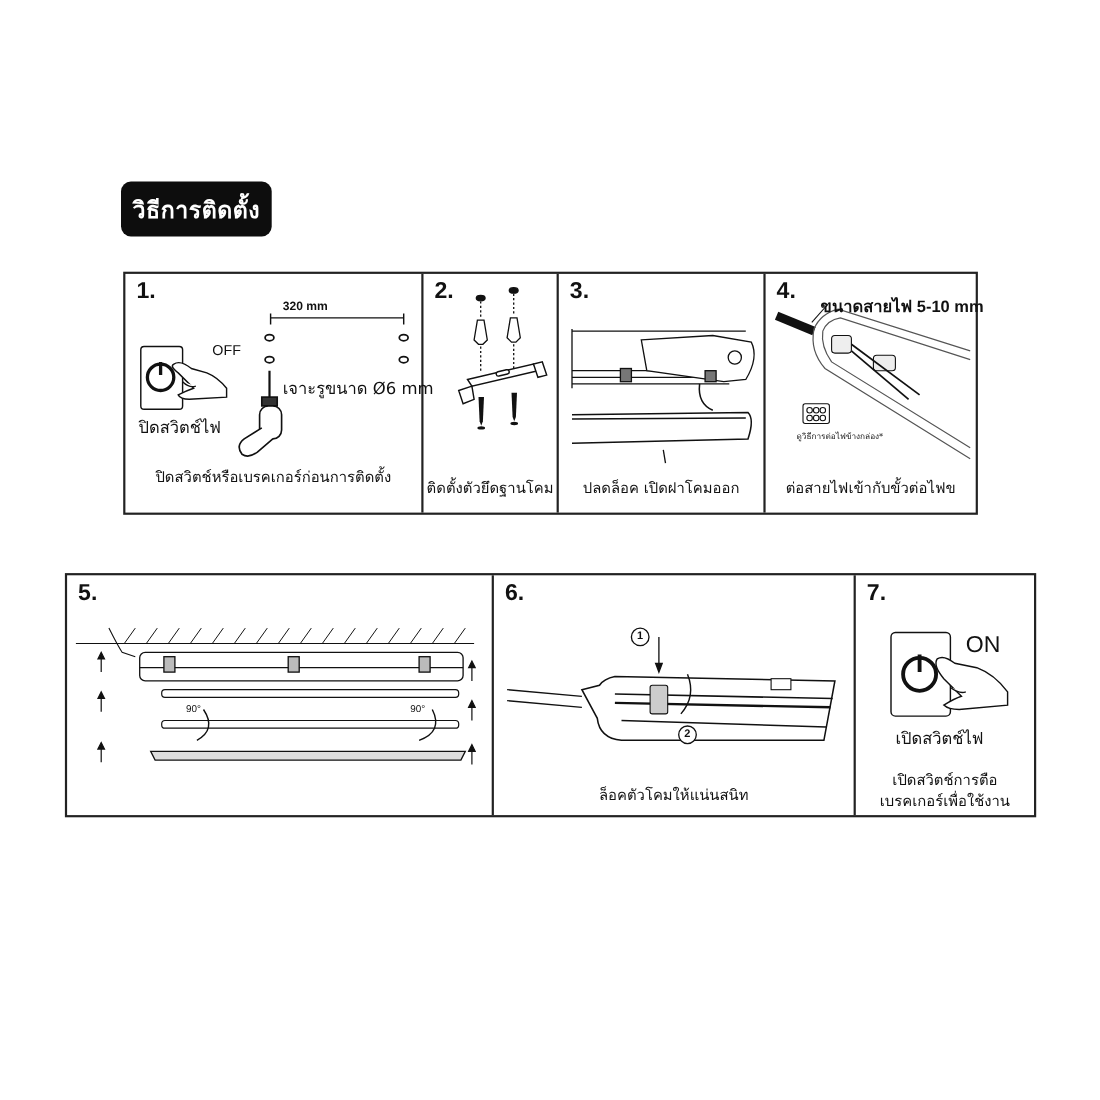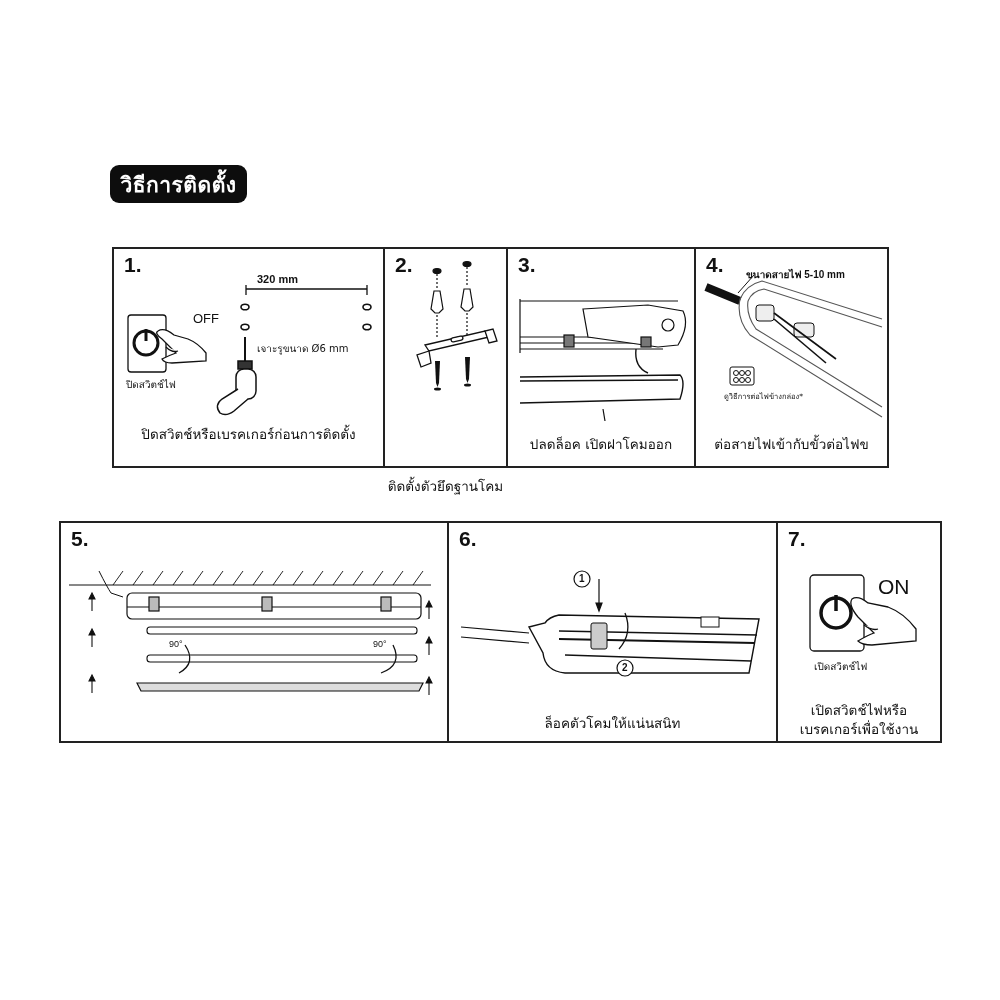--- a/index.html
+++ b/index.html
@@ -1,29 +1,29 @@
 <!DOCTYPE html>
 <html><head>
 <meta charset="utf-8">
 <style>
   html, body { margin:0; padding:0; background:#ffffff; }
   body { width:1000px; height:1000px; position:relative; overflow:hidden;
          font-family:"DejaVu Sans", "Liberation Sans", sans-serif; color:#111; }
-  .title-badge { position:absolute; left:110px; top:165px; width:137px; height:38px;
+  .title-badge { position:absolute; left:110px; top:165px; width:137px; height:50px;
                  background:#0d0d0d; border-radius:9px; color:#fff; font-size:21px; font-weight:bold;
                  display:flex; align-items:center; justify-content:center; letter-spacing:0.5px; }
   .row { position:absolute; border:2px solid #222; box-sizing:border-box; display:flex; }
   .row.top { left:112px; top:247px; width:777px; height:221px; }
   .row.bottom { left:59px; top:521px; width:883px; height:222px; }
   .panel { position:relative; border-right:2px solid #222; box-sizing:border-box; height:100%; }
   .panel:last-child { border-right:none; }
   .step-num { position:absolute; left:10px; top:4px; font-size:21px; font-weight:bold; font-family:"Liberation Sans", sans-serif; }
   .caption { position:absolute; left:0; right:0; text-align:center; font-size:13.5px; line-height:19px; color:#111; }
   .art { position:absolute; left:0; top:0; }
-  .small { font-size:10px; position:absolute; color:#111; white-space:nowrap; }
+  .small { font-size:15px; position:absolute; color:#111; white-space:nowrap; }
   .mm { font-family:"Liberation Sans", sans-serif; font-weight:bold; }
 </style>
 </head>
 <body>
 
 <div class="title-badge">วิธีการติดตั้ง</div>
 
 <div class="row top">
 
   <div class="panel" style="width:271px">
@@ -89,21 +89,21 @@
         <path d="M100 82 L104 94 L112 92 L108 80 Z"></path>
         <rect x="66" y="88" width="12" height="4" rx="2" transform="rotate(-13 72 90)"></rect>
       </g>
       <g fill="#111">
         <path d="M50 112 L55 112 L54 134 L52.5 138 L51 134 Z"></path>
         <ellipse cx="52.5" cy="140" rx="3.5" ry="1.5"></ellipse>
         <path d="M80 108 L85 108 L84 130 L82.5 134 L81 130 Z"></path>
         <ellipse cx="82.5" cy="136" rx="3.5" ry="1.5"></ellipse>
       </g>
     </svg>
-    <div class="caption" style="top:186px;margin-top:42px;">ติดตั้งตัวยึดฐานโคม</div>
+    <div class="caption" style="top:186px;">ติดตั้งตัวยึดฐานโคม</div>
   </div>
 
   <div class="panel" style="width:188px">
     <div class="step-num">3.</div>
     <svg class="art" width="188" height="175">
       <g stroke="#111" fill="none" stroke-width="1.2">
         <line x1="12" y1="52" x2="170" y2="52"></line>
         <line x1="12" y1="88" x2="165" y2="88"></line>
         <line x1="12" y1="94" x2="160" y2="94"></line>
         <line x1="12" y1="100" x2="155" y2="100"></line>
@@ -261,17 +261,17 @@
         <line x1="58" y1="72" x2="58" y2="88" stroke-width="3.5"></line>
       </g>
       <g fill="#fff" stroke="#111" stroke-width="1.3">
         <path d="M74 76 Q80 72 90 80 L110 84 Q126 90 138 106 L138 118 L94 122 Q84 122 80 118 Q90 112 96 110 L80 94 Q70 82 74 76 Z"></path>
         <path d="M86 102 Q94 108 100 106"></path>
       </g>
     </svg>
     <div class="small mm" style="left:100px;top:52px;font-size:21px;font-weight:normal;">ON</div>
     <div class="small" style="left:36px;top:136px;">เปิดสวิตช์ไฟ</div>
     <div class="caption" style="top:178px;">
-      <div>เปิดสวิตช์ไฟหรือ</div>
+      <div>เปิดสวิตช์การตือ</div>
       <div>เบรคเกอร์เพื่อใช้งาน</div>
     </div>
   </div>
 </div>
 
 </body></html>

